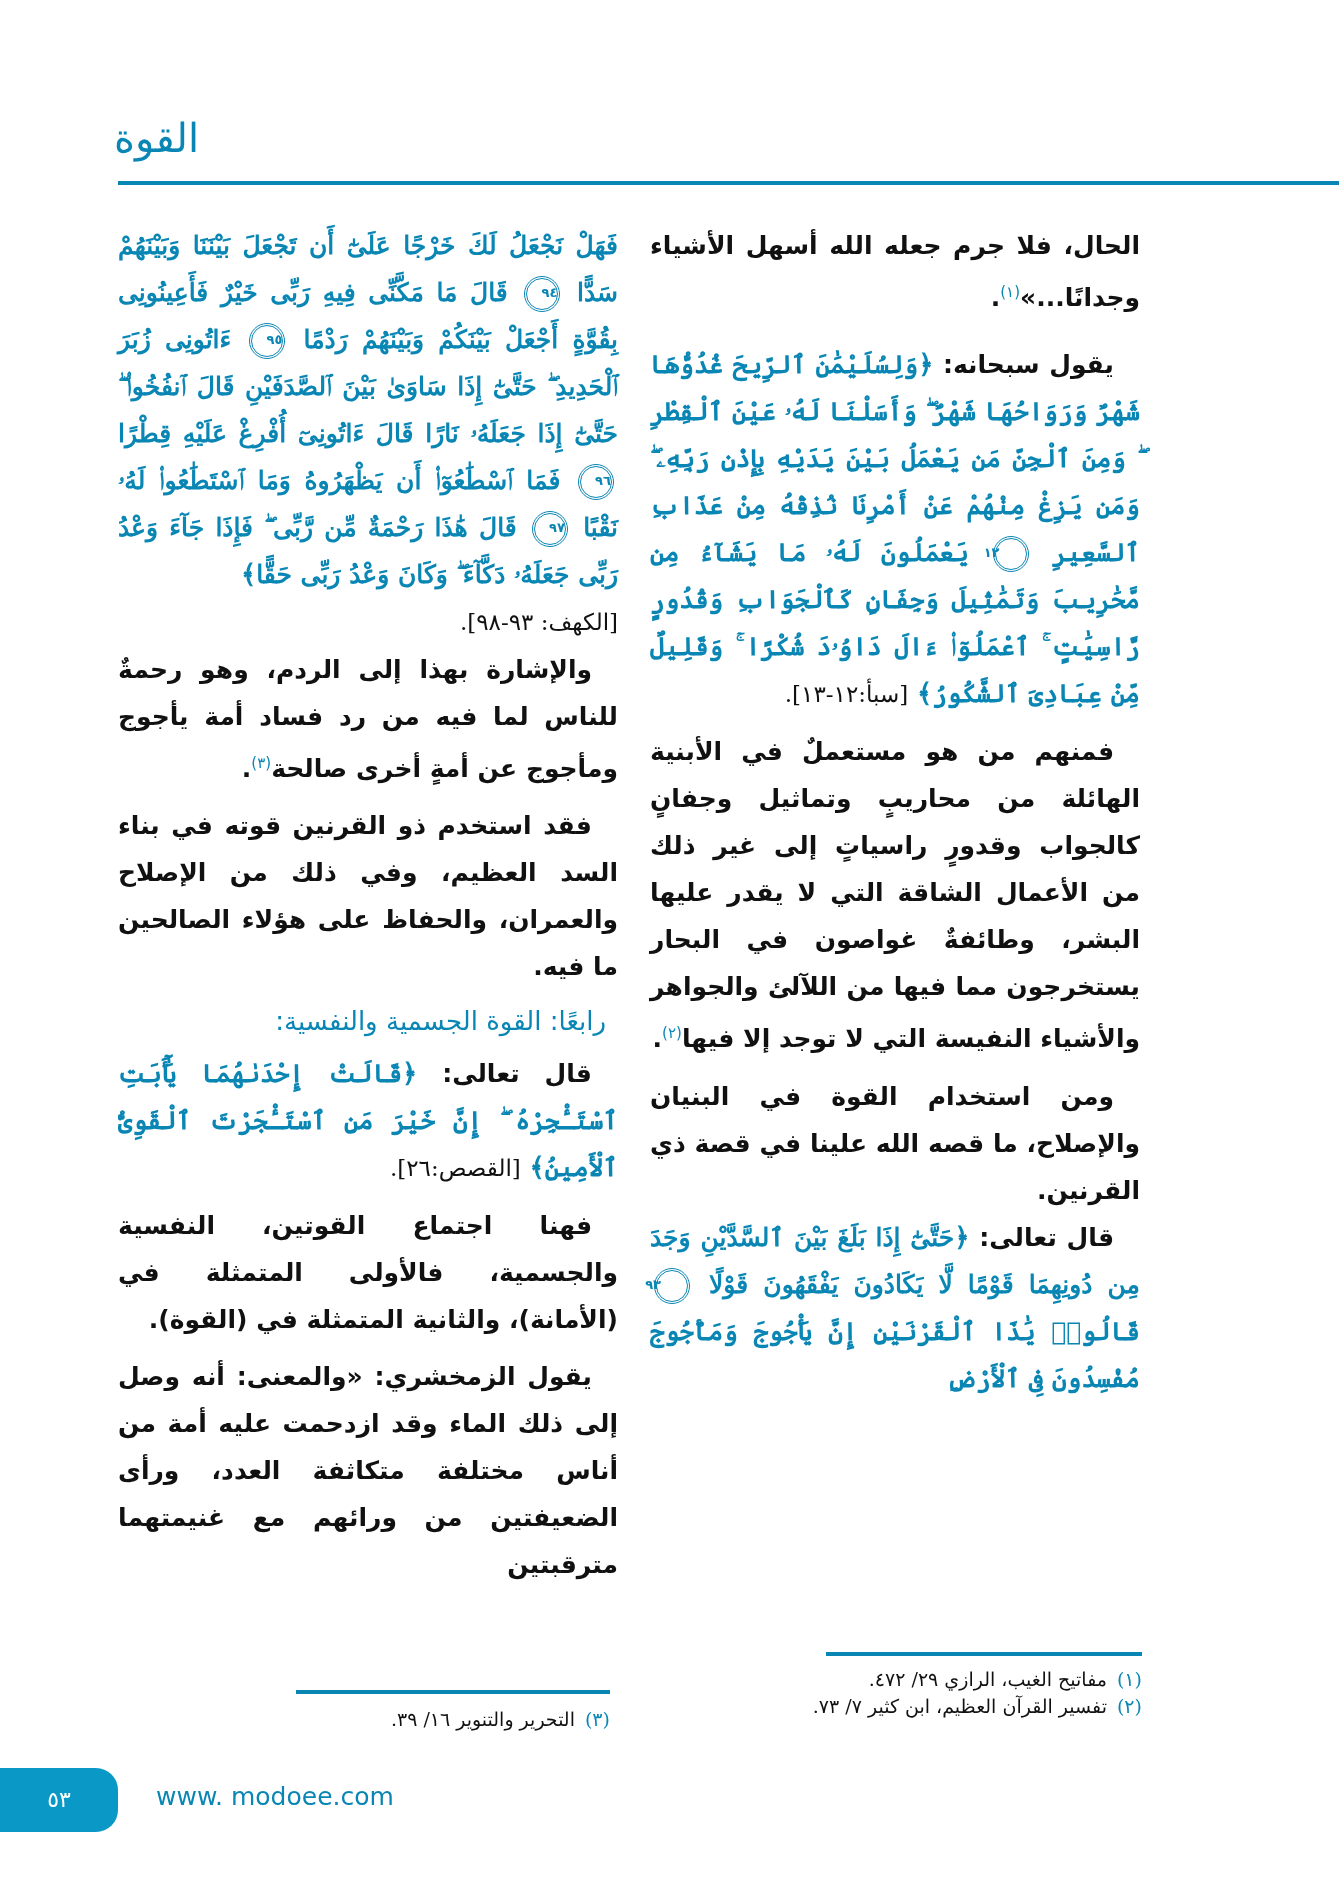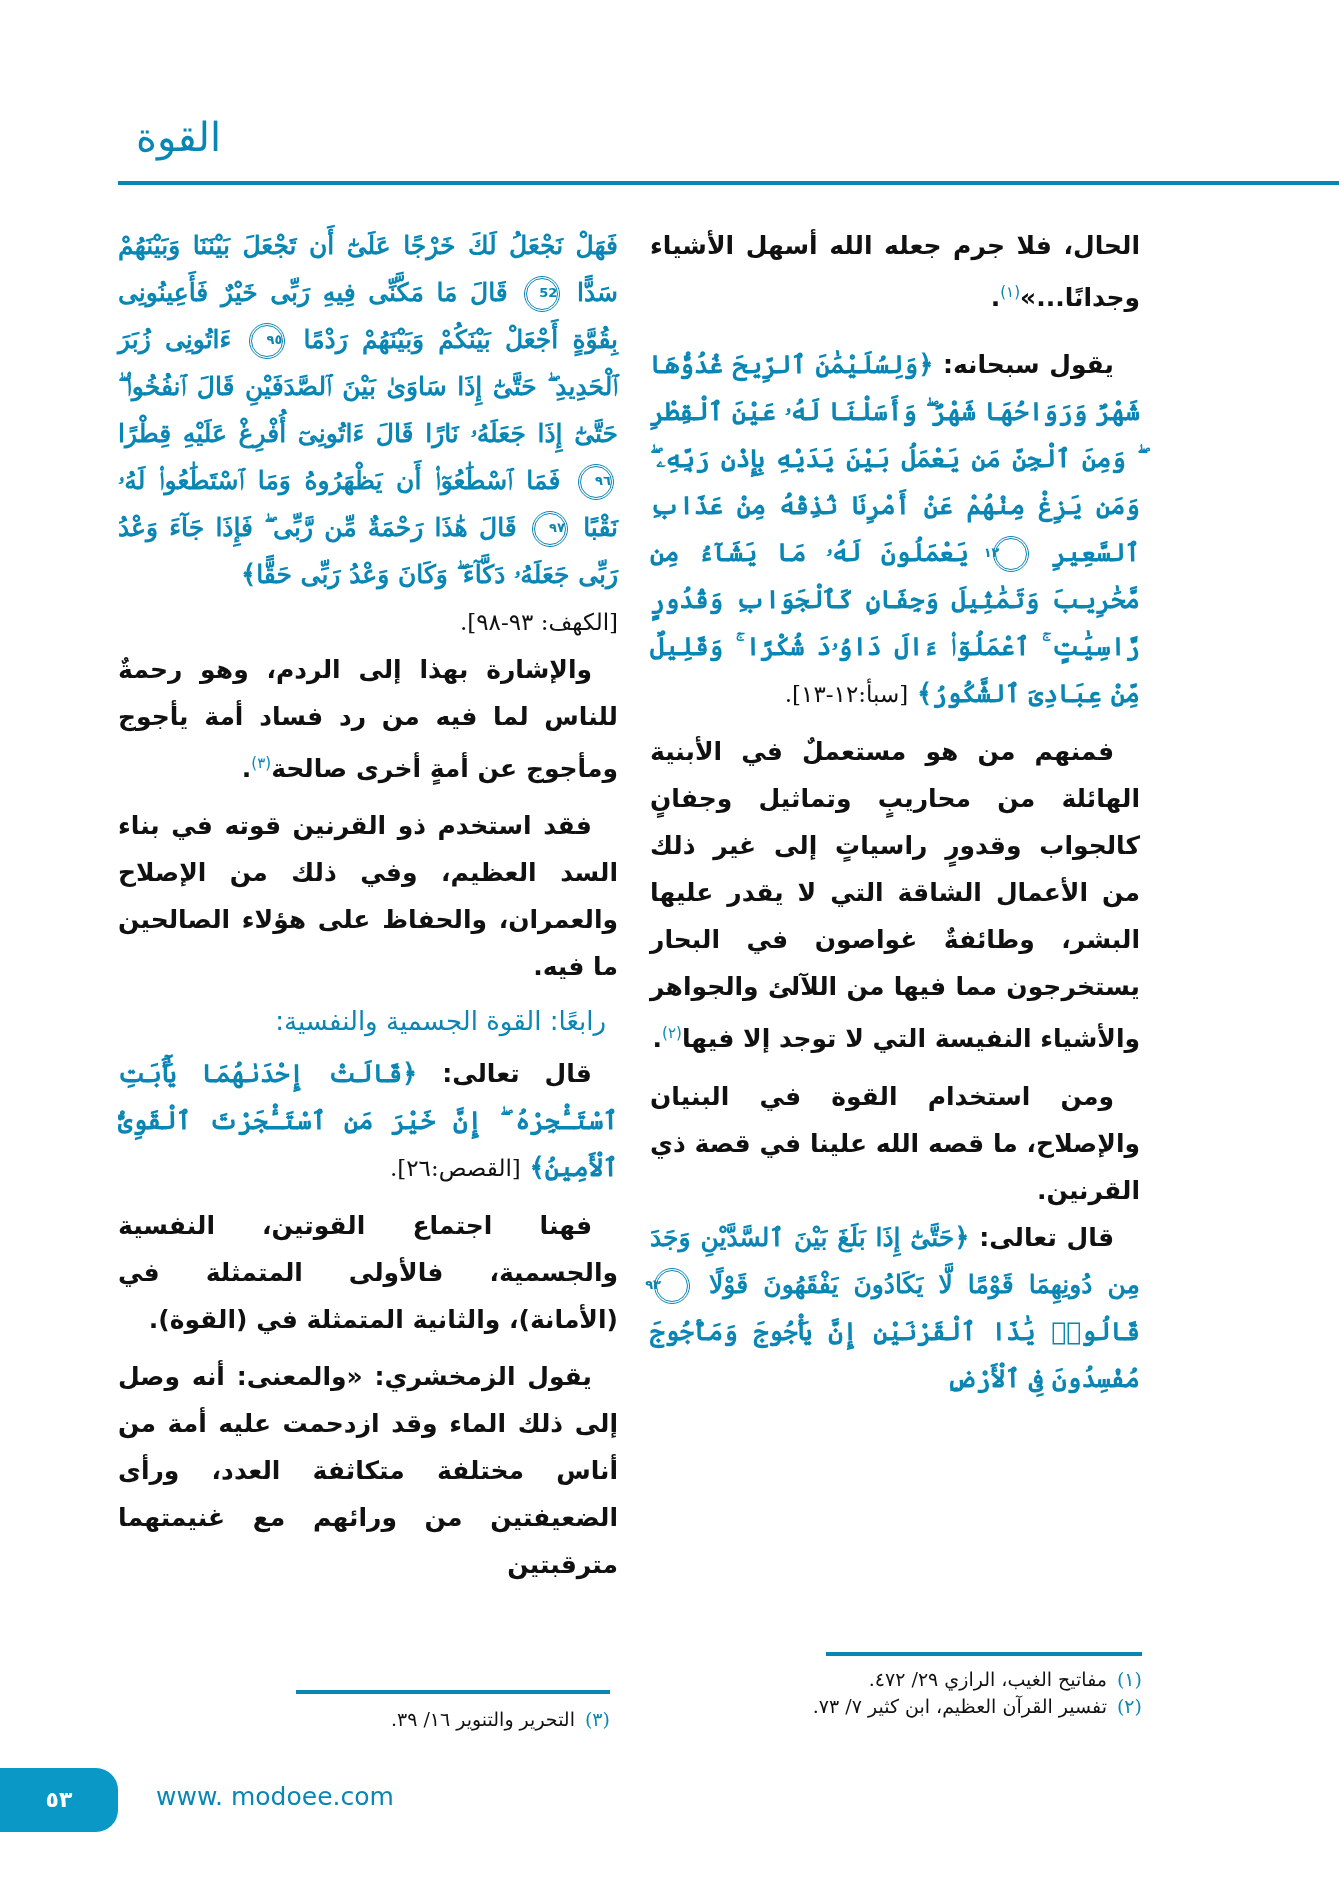--- a/index.html
+++ b/index.html
@@ -1,19 +1,19 @@
 <!DOCTYPE html>
 <html><head>
 <meta charset="utf-8">
 <style>
   html, body { margin: 0; padding: 0; background: #ffffff; }
   body { width: 1339px; height: 1890px; position: relative; overflow: hidden;
          font-family: "DejaVu Sans", sans-serif; color: #111; }
-  .header-title { position: absolute; left: 136px; top: 118px; font-size: 40px;
-                  color: #0a86b4; font-family: Liberation Serif, serif; direction: rtl; line-height: 1; }
+  .header-title { position: absolute; left: 114px; top: 118px; font-size: 40px;
+                  color: #0a86b4; font-family: Liberation Sans, sans-serif; direction: rtl; line-height: 1; }
   .header-rule { position: absolute; left: 118px; right: 0; top: 181px; height: 4px; background: #0a86b4; }
 
   .col { position: absolute; top: 222px; direction: rtl; text-align: justify; }
   .col-right { left: 650px; width: 490px; }
   .col-left  { left: 118px; width: 500px; }
 
   .p { font-family: "DejaVu Sans", sans-serif; font-weight: bold; font-size: 25px;
        line-height: 47px; margin: 0; text-align-last: right; }
   .indent { text-indent: 26px; }
   .quran { color: #0a86b4; font-family: "DejaVu Serif", serif; font-weight: bold; font-size: 25px; line-height: 45px; }
@@ -26,21 +26,21 @@
   .heading { color: #0a86b4; font-family: "DejaVu Sans", sans-serif; font-size: 26px; font-weight: normal;
              line-height: 50px; margin: 6px 12px 4px; }
   .gap { height: 10px; }
 
   .fn-rule { position: absolute; height: 4px; background: #0a86b4; }
   .fn-block { position: absolute; direction: rtl; font-family: "DejaVu Serif", serif; font-size: 19px; line-height: 27px; color: #111; text-align: right; }
   .fn-num { color: #0a86b4; margin-left: 10px; }
 
   .page-pill { position: absolute; left: 0; top: 1768px; width: 118px; height: 64px; background: #0a98c6;
                border-radius: 0 22px 22px 0; color: #fff; font-size: 22px; text-align: center; line-height: 64px;
-               font-family: "DejaVu Sans", sans-serif; font-weight: bold; }
+               font-family: "DejaVu Sans", sans-serif; }
   .site { position: absolute; left: 156px; top: 1782px; font-size: 25px; color: #0a86b4;
           font-family: "DejaVu Sans", sans-serif; }
 </style>
 </head>
 <body>
 
 <div class="header-title">القوة</div>
 <div class="header-rule"></div>
 
 <div class="col col-right">
@@ -66,21 +66,21 @@
     <span>قال تعالى:</span>
     <span class="bracket">﴿</span><span class="quran">حَتَّىٰٓ إِذَا بَلَغَ بَيْنَ ٱلسَّدَّيْنِ وَجَدَ مِن دُونِهِمَا قَوْمًا لَّا يَكَادُونَ يَفْقَهُونَ قَوْلًا</span>
     <span class="ayah">٩٣</span>
     <span class="quran">قَالُوا۟ يَٰذَا ٱلْقَرْنَيْنِ إِنَّ يَأْجُوجَ وَمَأْجُوجَ مُفْسِدُونَ فِى ٱلْأَرْضِ</span>
   </p>
 </div>
 
 <div class="col col-left">
   <p class="p">
     <span class="quran">فَهَلْ نَجْعَلُ لَكَ خَرْجًا عَلَىٰٓ أَن تَجْعَلَ بَيْنَنَا وَبَيْنَهُمْ سَدًّا</span>
-    <span class="ayah">52</span>
+    <span class="ayah">٩٤</span>
     <span class="quran">قَالَ مَا مَكَّنِّى فِيهِ رَبِّى خَيْرٌ فَأَعِينُونِى بِقُوَّةٍ أَجْعَلْ بَيْنَكُمْ وَبَيْنَهُمْ رَدْمًا</span>
     <span class="ayah">٩٥</span>
     <span class="quran">ءَاتُونِى زُبَرَ ٱلْحَدِيدِ ۖ حَتَّىٰٓ إِذَا سَاوَىٰ بَيْنَ ٱلصَّدَفَيْنِ قَالَ ٱنفُخُوا۟ ۖ حَتَّىٰٓ إِذَا جَعَلَهُۥ نَارًا قَالَ ءَاتُونِىٓ أُفْرِغْ عَلَيْهِ قِطْرًا</span>
     <span class="ayah">٩٦</span>
     <span class="quran">فَمَا ٱسْطَٰعُوٓا۟ أَن يَظْهَرُوهُ وَمَا ٱسْتَطَٰعُوا۟ لَهُۥ نَقْبًا</span>
     <span class="ayah">٩٧</span>
     <span class="quran">قَالَ هَٰذَا رَحْمَةٌ مِّن رَّبِّى ۖ فَإِذَا جَآءَ وَعْدُ رَبِّى جَعَلَهُۥ دَكَّآءَ ۖ وَكَانَ وَعْدُ رَبِّى حَقًّا</span><span class="bracket">﴾</span>
   </p>
   <p class="p">
     <span class="ref">[الكهف: ٩٣-٩٨].</span>

